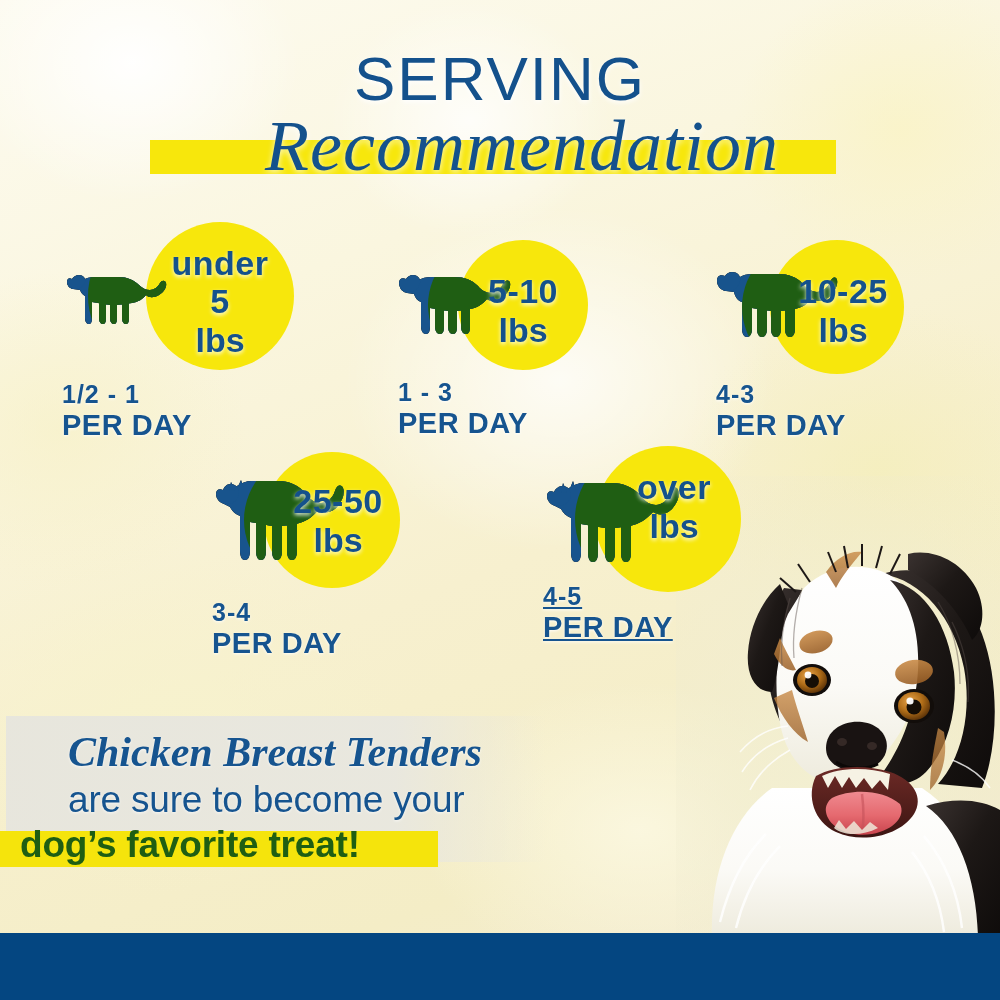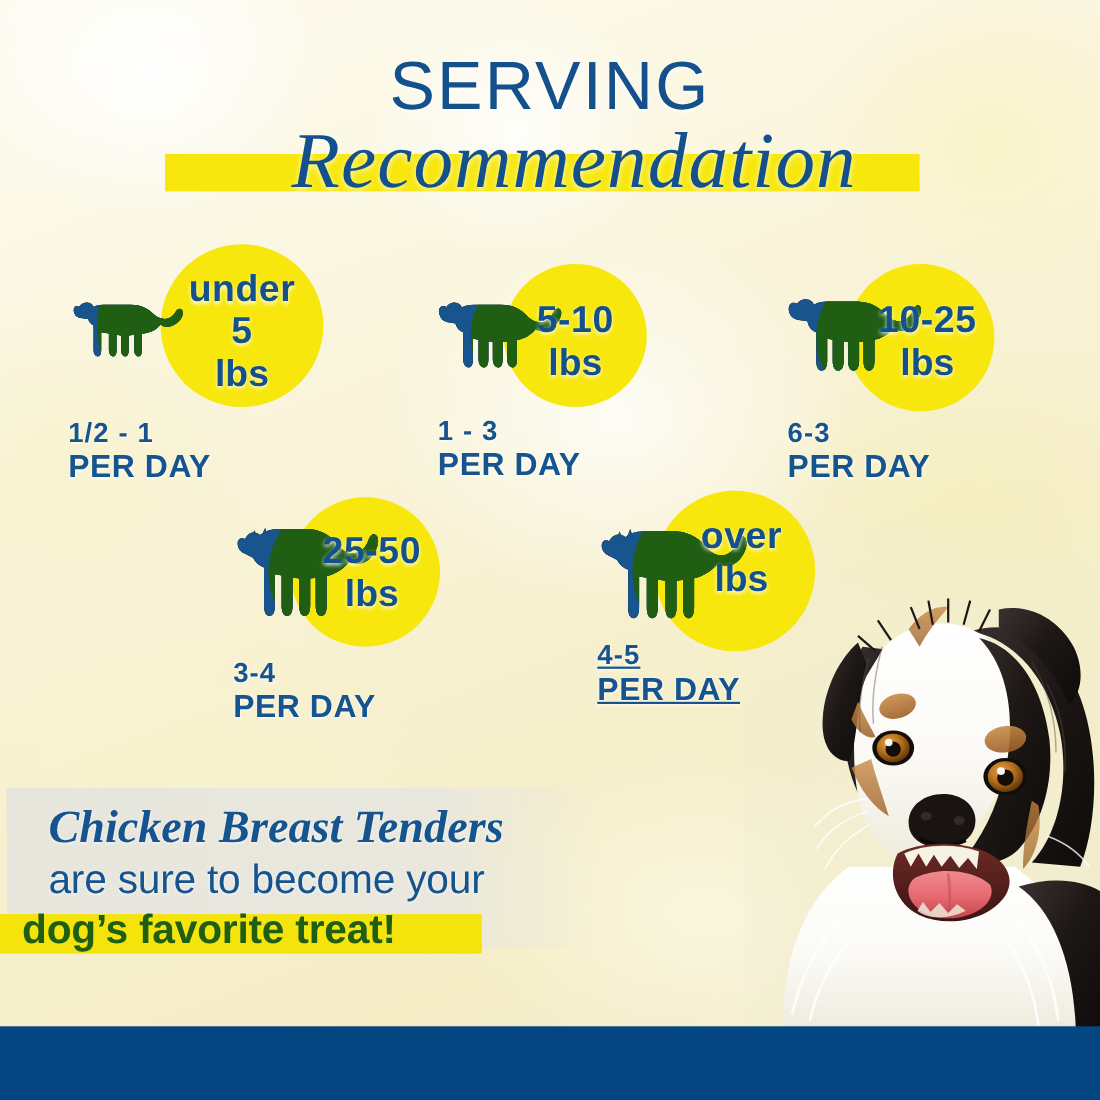--- a/index.html
+++ b/index.html
@@ -85,21 +85,21 @@
   .caption .amount  { display:block; font-size:25px; letter-spacing:1px; }
   .caption .per-day { display:block; font-size:29px; letter-spacing:.5px; }
 
   
   #bottom-copy { position:absolute; left:0; top:716px; z-index:6; }
   #copy-bg {
     position:absolute; left:6px; top:0; width:540px; height:146px;
     background:linear-gradient(90deg, rgba(230,229,222,.92) 0%, rgba(232,231,224,.92) 72%, rgba(232,231,224,0) 100%);
     z-index:1;
   }
-  .copy-line { position:relative; z-index:2; padding-left:44px; white-space:nowrap; }
+  .copy-line { position:relative; z-index:2; padding-left:68px; white-space:nowrap; }
 
   #copy-line1 {
     font-family:"Liberation Serif", serif;
     font-style:italic; font-weight:700; font-size:42px;
     color:#16548f; line-height:1.16; padding-top:12px;
     text-shadow:0 1px 3px rgba(255,255,255,.75);
   }
   #copy-line2 {
     font-size:37px; font-weight:400; color:#16548f;
     line-height:1.24; letter-spacing:-.2px;
@@ -229,21 +229,21 @@
         </g>
         <use href="#dogC" fill="#18548d"></use>
         <use href="#dogC" fill="#1f5e13" clip-path="url(#clipC)"></use>
       </svg>
       <div class="bubble-text" style="left:60px; top:34px; width:134px;">
         <span class="big">10-25</span>
         <span class="lbs">lbs</span>
       </div>
     </div>
     <div class="caption" style="left:0; top:140px; width:240px;">
-      <span class="amount">6-3</span>
+      <span class="amount">4-3</span>
       <span class="per-day">PER DAY</span>
     </div>
   </div>
 
   <div class="group" style="left:212px; top:452px; width:240px; height:210px;">
     <div class="art" style="width:240px;height:136px;">
       <div class="circle" style="left:52px; top:0px; width:136px; height:136px;"></div>
       <svg class="dog-svg" style="left:0px; top:14px;" width="136" height="104" viewBox="0 0 136 104">
         <defs>
           <clipPath id="clipD">

